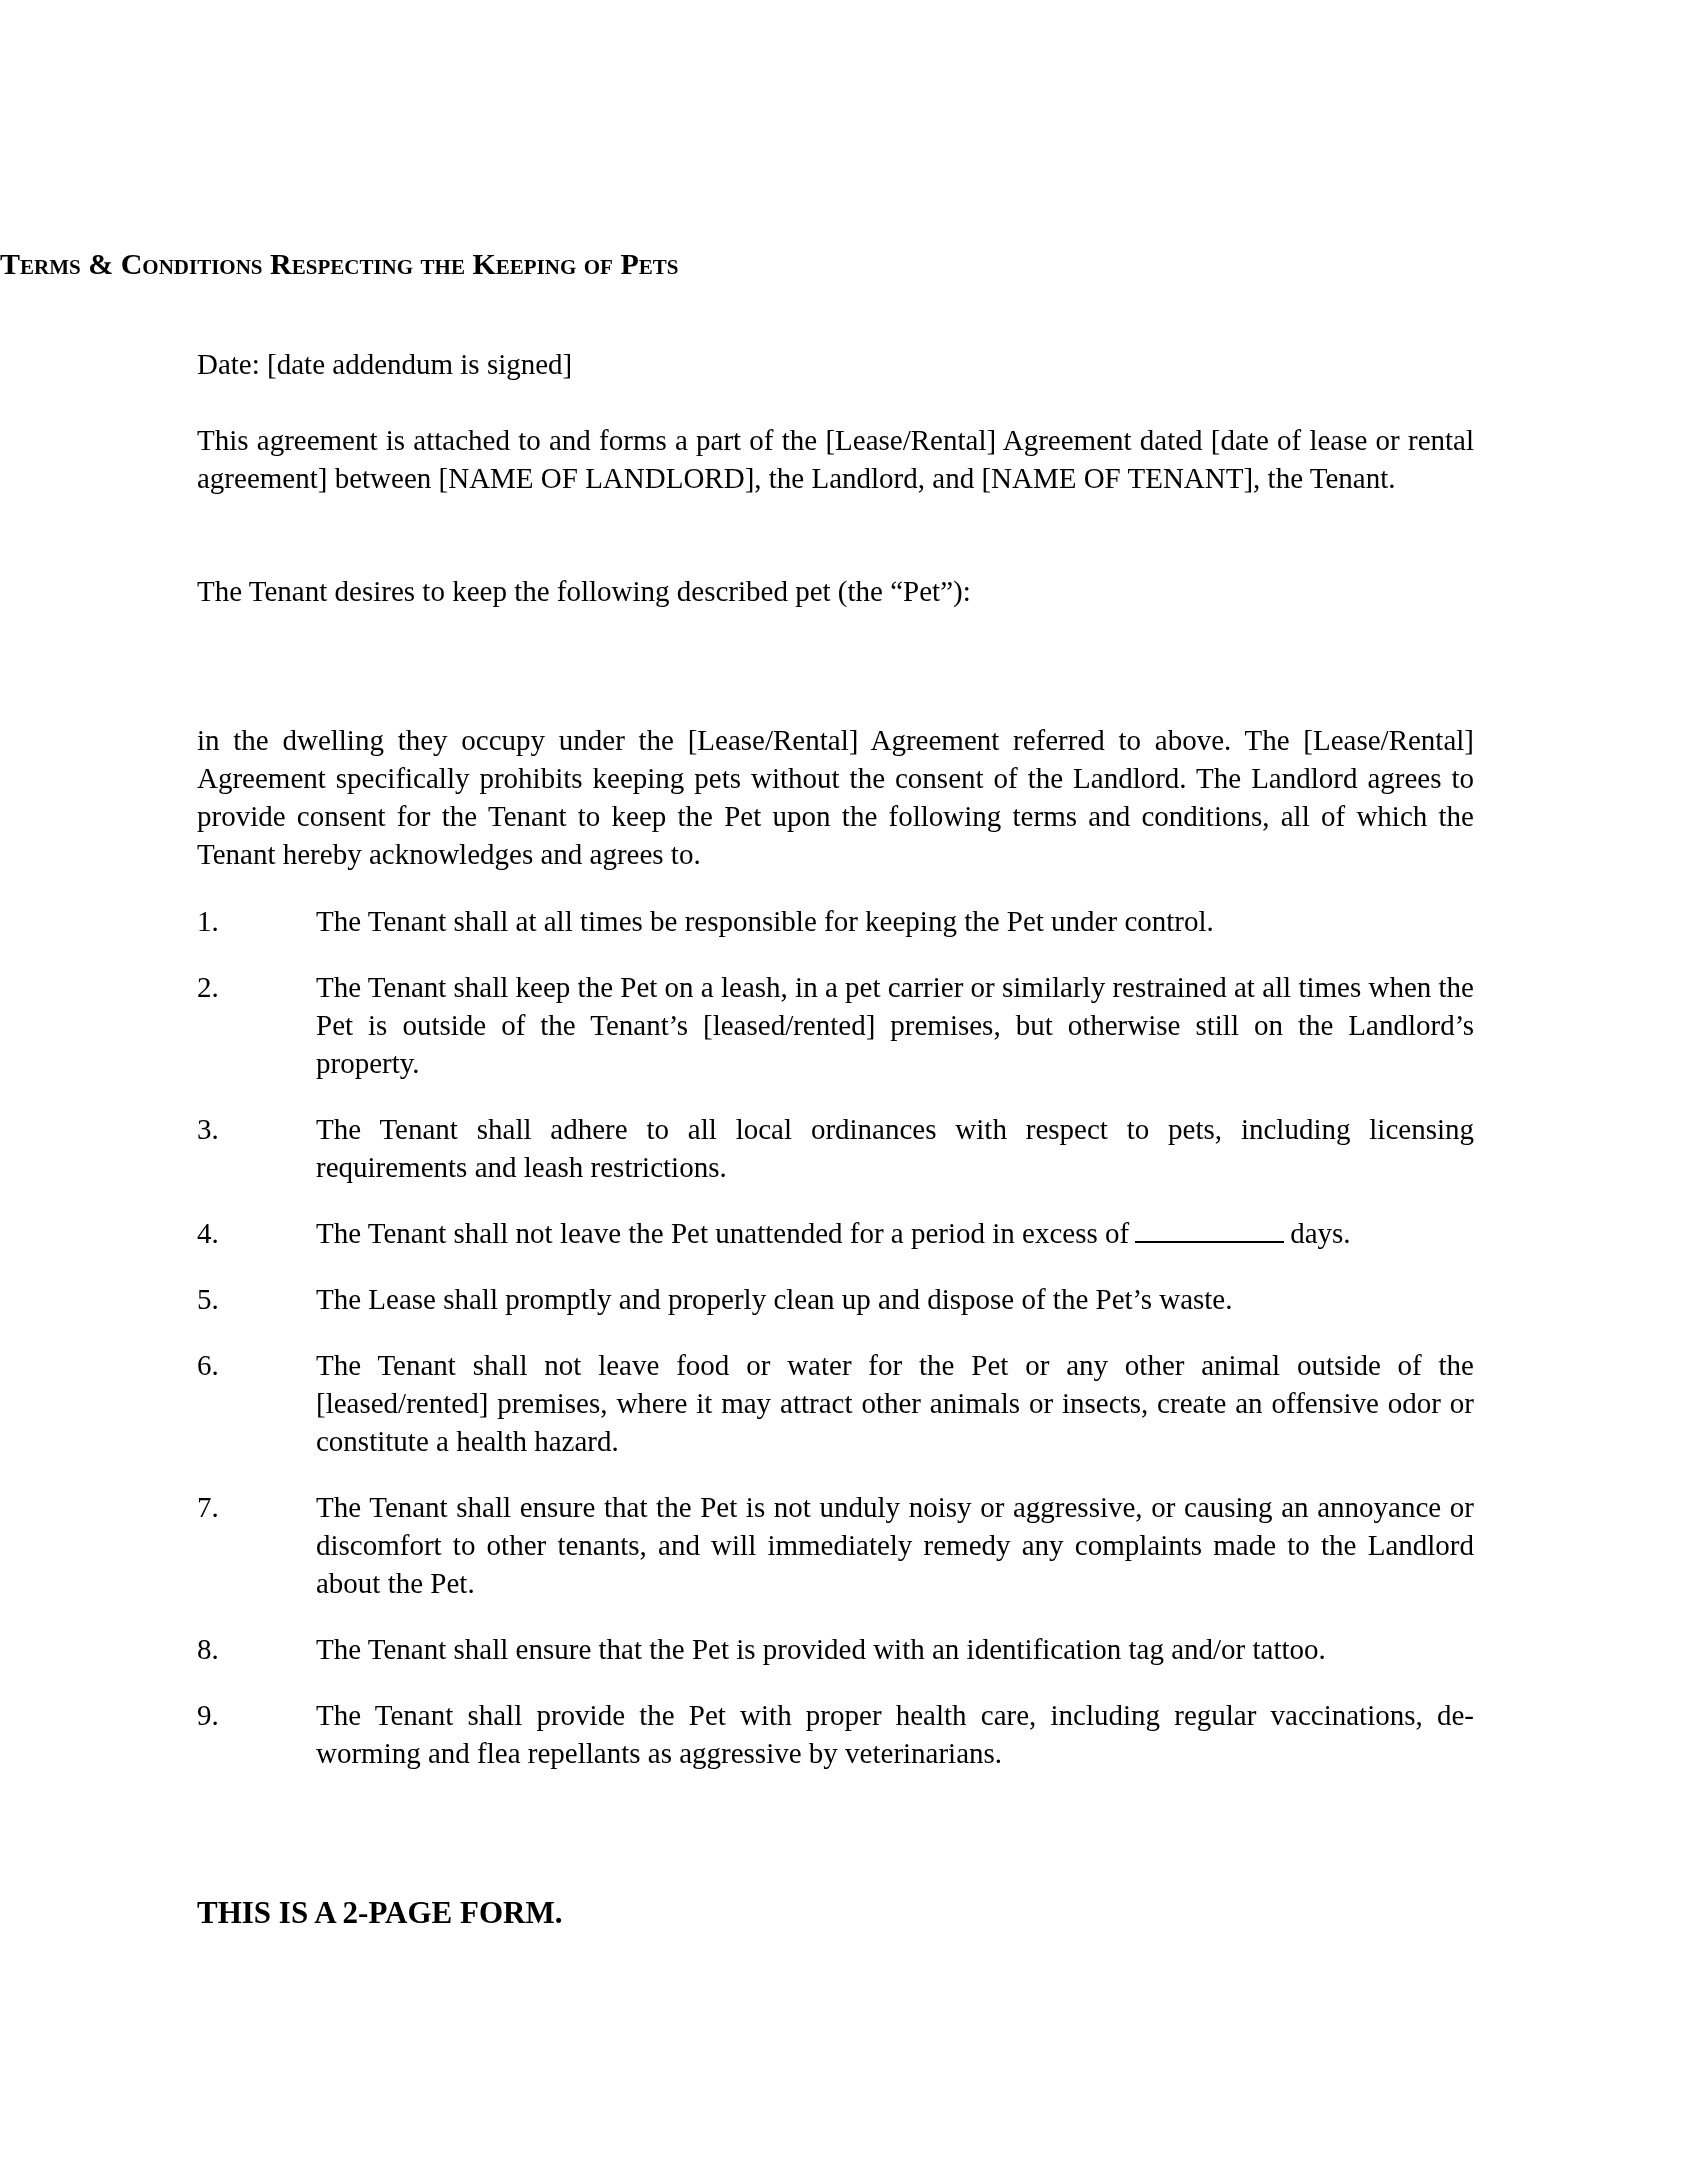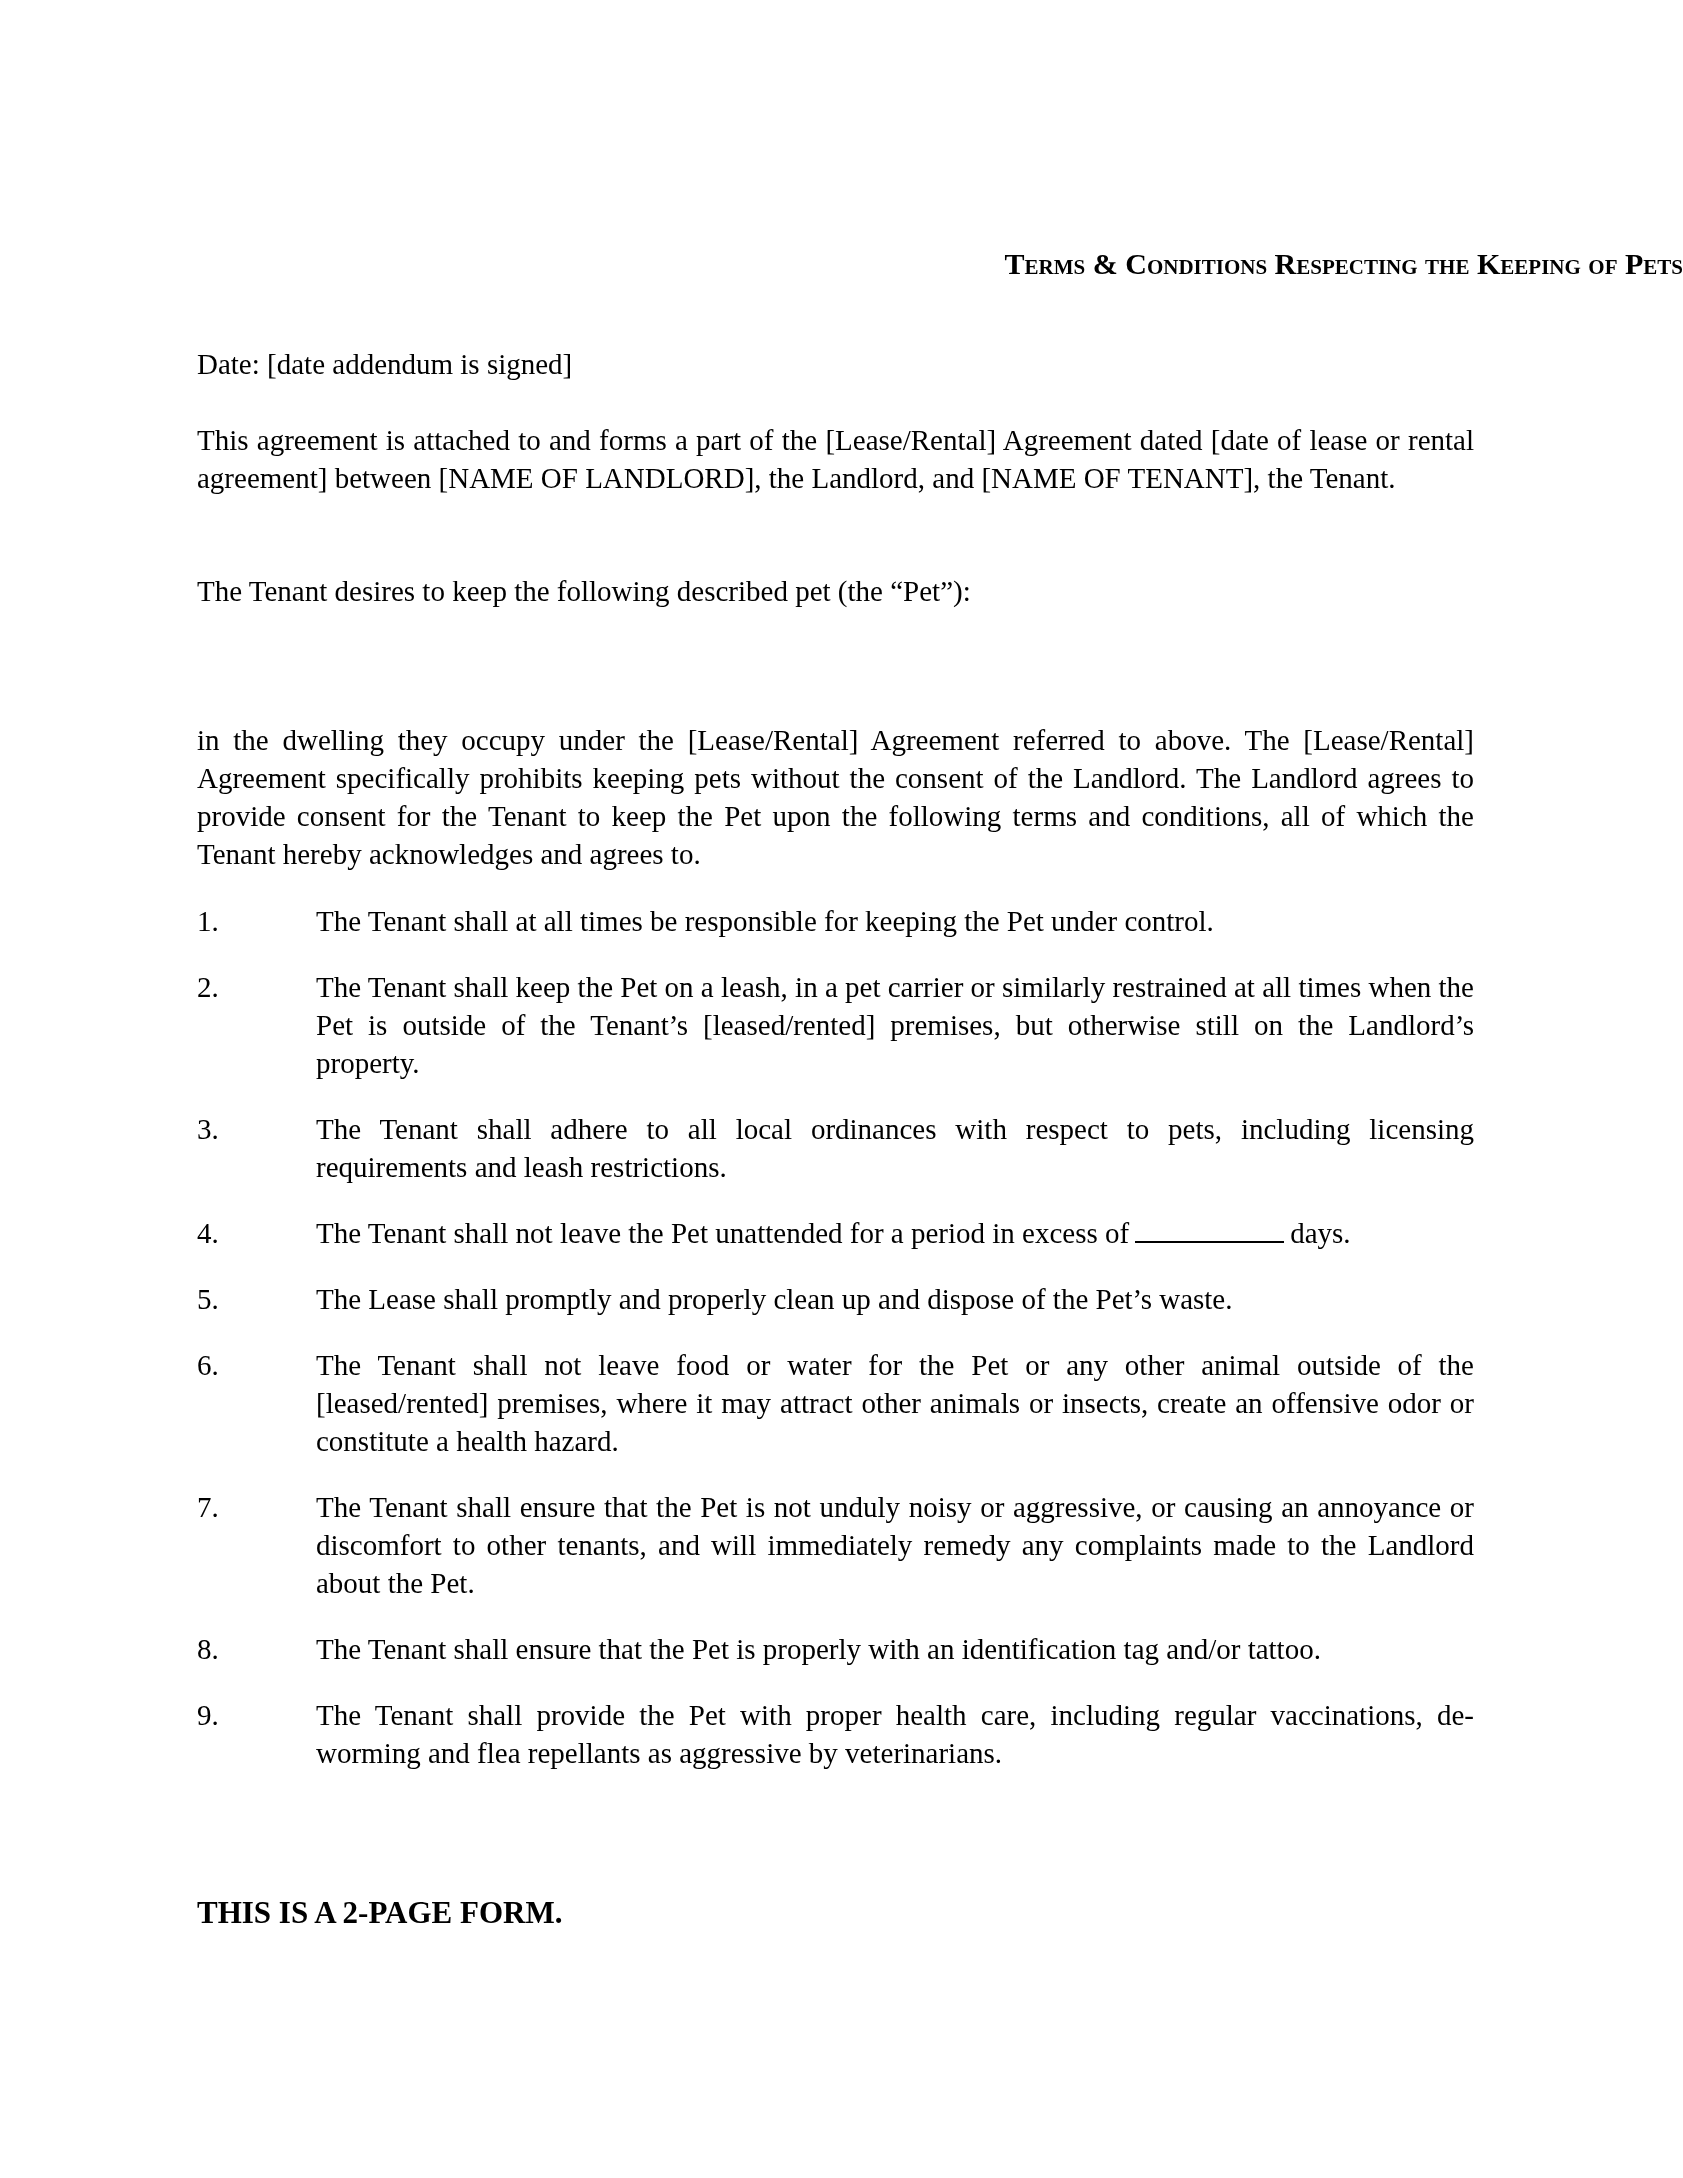--- a/index.html
+++ b/index.html
@@ -1,21 +1,21 @@
 <!DOCTYPE html>
 <html><head>
 <meta charset="utf-8">
 <style>
   html, body { margin: 0; padding: 0; background: #ffffff; }
   body { width: 1683px; height: 2178px; position: relative; overflow: hidden;
          font-family: "Liberation Serif", "DejaVu Serif", serif; color: #000; }
   .page { position: absolute; left: 0; top: 0; width: 1683px; height: 2178px; }
   .title { position: absolute; left: 0; width: 1683px; top: 196px; text-align: center;
            font-weight: bold; font-size: 35px; line-height: 44px; letter-spacing: 0.2px; }
-  .subtitle { position: absolute; left: 0; width: 1683px; top: 244px; text-align: right;
+  .subtitle { position: absolute; left: 0; width: 1683px; top: 244px; text-align: left;
               font-weight: bold; font-size: 30px; line-height: 40px; font-variant: small-caps; }
   .p { position: absolute; left: 197px; width: 1277px; font-size: 29px; line-height: 38px; }
   .justify { text-align: justify; text-align-last: left; }
   .date { top: 345px; }
   .intro { top: 421px; }
   .desires { top: 572px; }
   .dwelling { top: 721px; }
   .list { position: absolute; left: 197px; width: 1277px; top: 902px; margin: 0; padding: 0; list-style: none; }
   .item { position: relative; font-size: 29px; line-height: 38px; margin-bottom: 28px; }
   .num { position: absolute; left: 0; top: 0; width: 79px; }
@@ -58,21 +58,21 @@
     <li class="item">
       <span class="num">6.</span>
       <span class="txt">The Tenant shall not leave food or water for the Pet or any other animal outside of the [leased/rented] premises, where it may attract other animals or insects, create an offensive odor or constitute a health hazard.</span>
     </li>
     <li class="item">
       <span class="num">7.</span>
       <span class="txt">The Tenant shall ensure that the Pet is not unduly noisy or aggressive, or causing an annoyance or discomfort to other tenants, and will immediately remedy any complaints made to the Landlord about the Pet.</span>
     </li>
     <li class="item">
       <span class="num">8.</span>
-      <span class="txt">The Tenant shall ensure that the Pet is properly with an identification tag and/or tattoo.</span>
+      <span class="txt">The Tenant shall ensure that the Pet is provided with an identification tag and/or tattoo.</span>
     </li>
     <li class="item">
       <span class="num">9.</span>
       <span class="txt">The Tenant shall provide the Pet with proper health care, including regular vaccinations, de-worming and flea repellants as aggressive by veterinarians.</span>
     </li>
   </ol>
 
   <div class="notice">THIS IS A 2-PAGE FORM.</div>
 </div>
 

